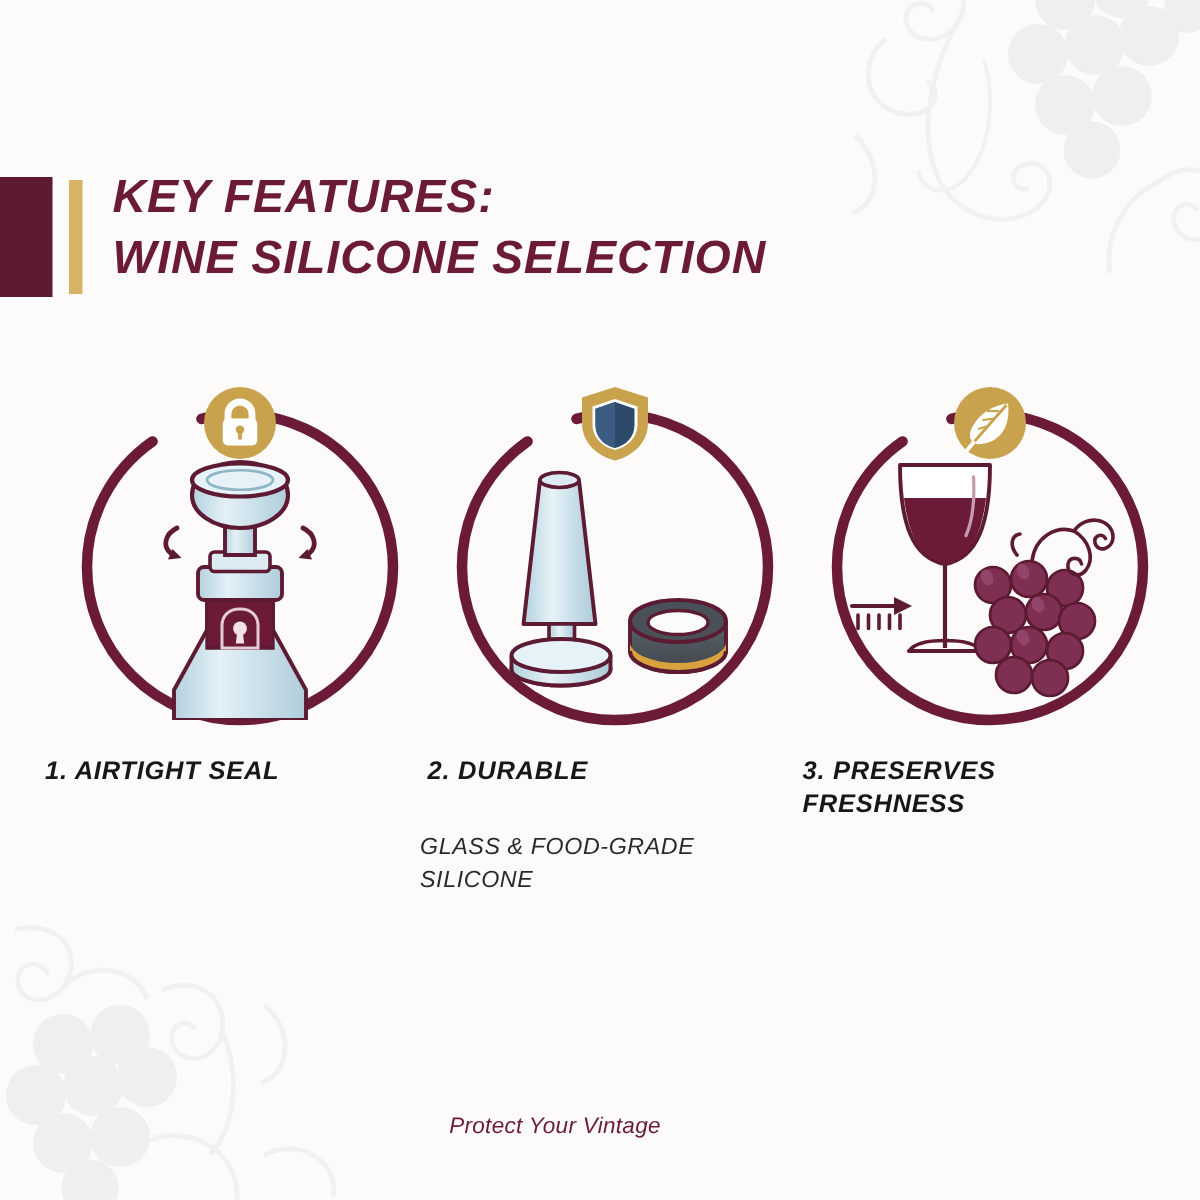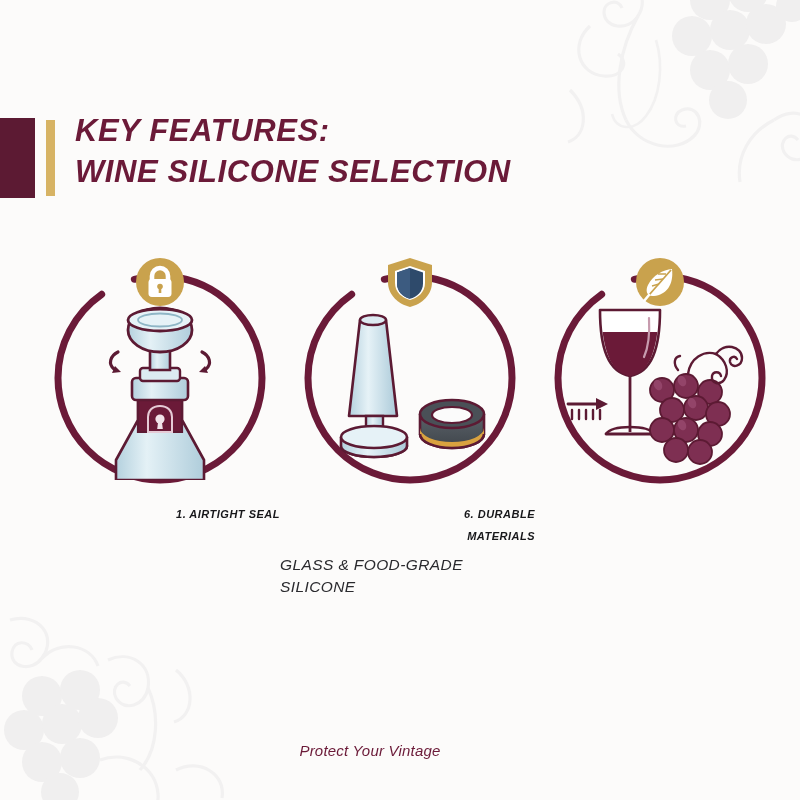--- a/index.html
+++ b/index.html
@@ -31,22 +31,22 @@
   .ring-wrap{position:absolute;left:15px;top:0;width:220px;height:220px;}
   .ring-wrap svg{display:block;}
   .badge{position:absolute;left:50%;top:-12px;transform:translateX(-50%);
     width:52px;height:52px;}
   .badge svg{display:block;}
   .art{position:absolute;left:50%;top:26px;transform:translateX(-50%);
     width:188px;height:186px;}
   .art svg{display:block;}
 
   
-  .caption{position:absolute;width:250px;text-align:right;
-    color:#17171A;font-size:11px;font-weight:bold;letter-spacing:.5px;line-height:22px;}
+  .caption{position:absolute;width:250px;text-align:left;
+    color:#17171A;font-size:17px;font-weight:bold;letter-spacing:.5px;line-height:22px;}
   .caption.p1{left:30px;top:503px;}
   .caption.p2{left:285px;top:503px;}
   .caption.p3{left:535px;top:503px;}
   .sub{position:absolute;width:260px;text-align:left;
     color:#2A2A2E;font-size:15.5px;font-weight:normal;letter-spacing:.4px;line-height:22px;}
   .sub.s2{left:280px;top:554px;}
 
   
   .footer{position:absolute;left:0;top:742px;width:740px;text-align:center;
     color:#6B1A38;font-size:15px;letter-spacing:.2px;}
@@ -282,24 +282,27 @@
         </svg>
       </div>
     </div>
   </div>
 
   <div class="caption p1">
     <div>1. AIRTIGHT SEAL</div>
   </div>
 
   <div class="caption p2">
-    <div>6. DURABLE</div>
-    <div>MATERIALS</div>
+    <div>2. DURABLE</div>
   </div>
   <div class="sub s2">
     <div>GLASS &amp; FOOD-GRADE</div>
     <div>SILICONE</div>
   </div>
 
+  <div class="caption p3">
+    <div>3. PRESERVES</div>
+    <div>FRESHNESS</div>
+  </div>
 
   <div class="footer">Protect Your Vintage</div>
 
 </div>
 
 </body></html>

